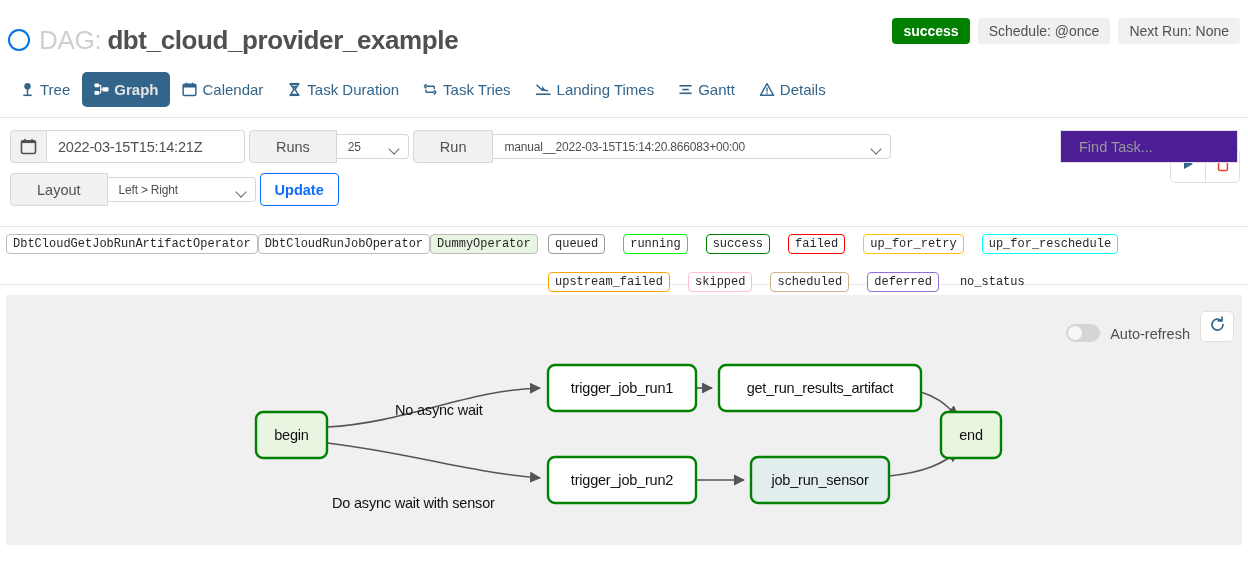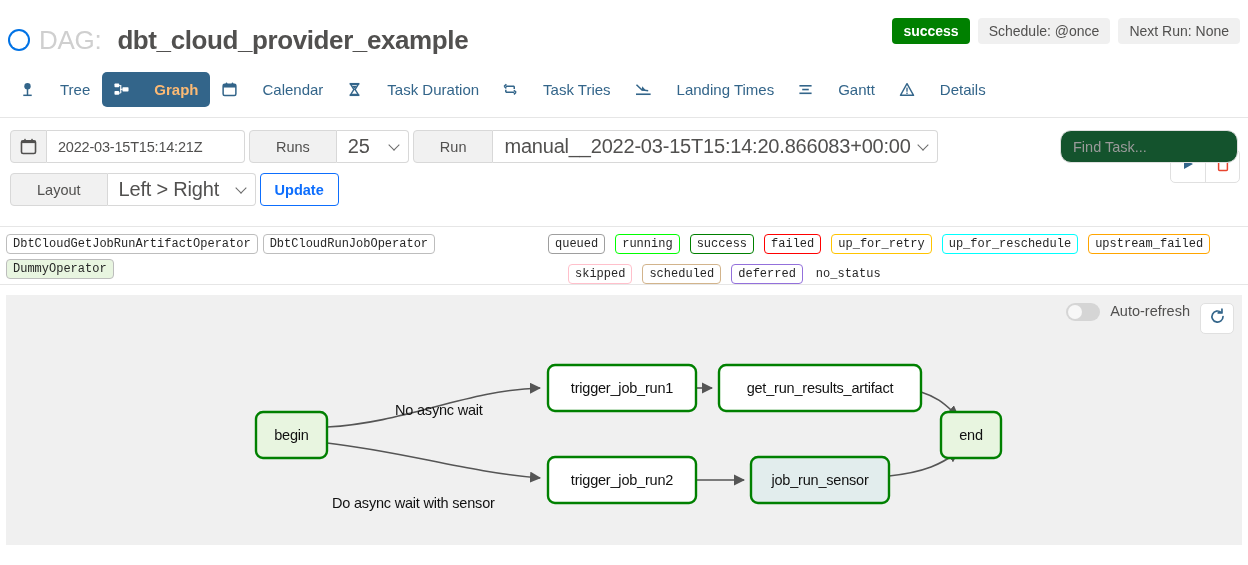--- a/index.html
+++ b/index.html
@@ -39,21 +39,21 @@
     font-size: 26px;
     color: #cfcfcf;
     font-weight: 400;
     letter-spacing: -0.3px;
   }
   .dag-name {
     font-size: 26px;
     color: #51504f;
     font-weight: 700;
     letter-spacing: -0.4px;
-    margin-left: 16px;
+    margin-left: 6px;
   }
   .header-badges {
     position: absolute;
     right: 8px; top: 18px;
     display: flex; align-items: center; gap: 8px;
   }
   .badge {
     font-size: 14px;
     padding: 5px 11px;
     border-radius: 4px;
@@ -69,31 +69,31 @@
 
   
   .tabbar {
     display: flex; align-items: center;
     padding: 0 8px;
     height: 56px;
     border-bottom: 1px solid #e6e6e6;
     position: relative;
   }
   .tab {
-    display: flex; align-items: center; gap: 25px;
+    display: flex; align-items: center; gap: 5px;
     font-size: 15px;
     color: #33658a;
     padding: 9px 12px;
     border-radius: 5px;
     cursor: pointer;
     white-space: nowrap;
   }
   .tab.active {
     background: #33658a;
-    color: #fdba74;
+    color: #e5e5e5;
     font-weight: 700;
   }
   .tab svg { display: block; }
   .tab-actions {
     position: absolute; right: 8px; top: 87px;
     display: flex;
     border: 1px solid #e0e0e0;
     border-radius: 5px;
     overflow: hidden;
     background: #fff;
@@ -134,24 +134,24 @@
     padding: 0 11px;
     height: 33px;
     display: flex; align-items: center;
     border-radius: 0 4px 4px 0;
     letter-spacing: -0.2px;
   }
   .sel {
     background: #ffffff;
     border: 1px solid #d8d8d8;
     border-left: none;
-    font-size: 20px;
+    font-size: 12px;
     color: #51504f;
     padding: 0 26px 0 11px;
-    height: 33px;
+    height: 25px;
     display: flex; align-items: center;
     border-radius: 0 4px 4px 0;
     position: relative;
     cursor: pointer;
     letter-spacing: -0.2px;
   }
   .sel::after {
     content: "";
     position: absolute; right: 10px; top: 13px;
     width: 7px; height: 7px;
@@ -170,46 +170,46 @@
     padding: 0 14px;
     border-radius: 4px;
     display: flex; align-items: center;
     cursor: pointer;
   }
   .find-task {
     position: absolute;
     right: 10px; top: 12px;
     width: 178px; height: 33px;
     border: 1px solid #e0e0e0;
-    border-radius: 11px;
-    background: #14532d;
-    display: flex; align-items: center;
-    padding: 0 12px;
+    border-radius: 1px;
+    background: #4c1d95;
+    display: flex; align-items: center;
+    padding: 0 18px;
     font-size: 14.5px;
     color: #9a9a9a;
   }
 
   
   .legend {
     padding: 8px 6px 8px 6px;
     border-bottom: 1px solid #e6e6e6;
     position: relative;
     height: 58px;
   }
   .legend-ops {
     position: absolute;
     left: 6px; top: 7px;
     width: 540px;
-    display: flex; flex-wrap: wrap; gap: 5px;
+    display: flex; flex-wrap: wrap; 
   }
   .legend-status {
     position: absolute;
     left: 548px; top: 7px;
     right: 6px;
-    display: flex; flex-wrap: wrap; gap: 10px; align-items: flex-start;
+    display: flex; flex-wrap: wrap; gap: 18px; align-items: flex-start;
   }
   .chip {
     font-size: 12px;
     font-family: "Liberation Mono", monospace;
     padding: 2px 6px;
     border-radius: 4px;
     border: 1.5px solid #bdbdbd;
     background: #ffffff;
     color: #262626;
     white-space: nowrap;
@@ -226,22 +226,22 @@
   
   .graph-panel {
     margin: 10px 6px 0 6px;
     background: #f0f0f0;
     height: 250px;
     position: relative;
     overflow: hidden;
   }
   .graph-toolbar {
     position: absolute;
-    right: 8px; top: 8px;
-    display: flex; align-items: flex-start; gap: 10px;
+    right: 8px; top: 16px;
+    display: flex; align-items: flex-end; gap: 10px;
     z-index: 5;
   }
   .switch {
     width: 34px; height: 18px;
     border-radius: 9px;
     background: #d5d5d5;
     position: relative;
     cursor: pointer;
   }
   .switch::after {
@@ -450,21 +450,21 @@
       <span class="chip" style="background: rgb(232, 245, 224); border-color: rgb(189, 189, 189);">DummyOperator</span>
     </div>
   <div class="legend-status">
       <span class="chip" style="border-color: rgb(158, 158, 158);">queued</span>
       <span class="chip" style="border-color: rgb(0, 255, 0);">running</span>
       <span class="chip" style="border-color: rgb(0, 128, 0);">success</span>
       <span class="chip" style="border-color: rgb(255, 0, 0);">failed</span>
       <span class="chip" style="border-color: rgb(255, 196, 0);">up_for_retry</span>
       <span class="chip" style="border-color: rgb(0, 255, 255);">up_for_reschedule</span>
       <span class="chip" style="border-color: rgb(255, 165, 0);">upstream_failed</span>
-      <span class="chip" style="border-color: rgb(255, 192, 203); margin-left: 20px;">skipped</span>
+      <span class="chip" style="border-color: rgb(255, 192, 203);">skipped</span>
       <span class="chip" style="border-color: rgb(210, 180, 140);">scheduled</span>
       <span class="chip" style="border-color: rgb(147, 112, 219);">deferred</span>
       <span class="chip plain">no_status</span>
     </div>
 </div>
 
 <div class="graph-panel">
   <div class="graph-toolbar">
     <div class="switch"></div>
     <span class="switch-label">Auto-refresh</span>

